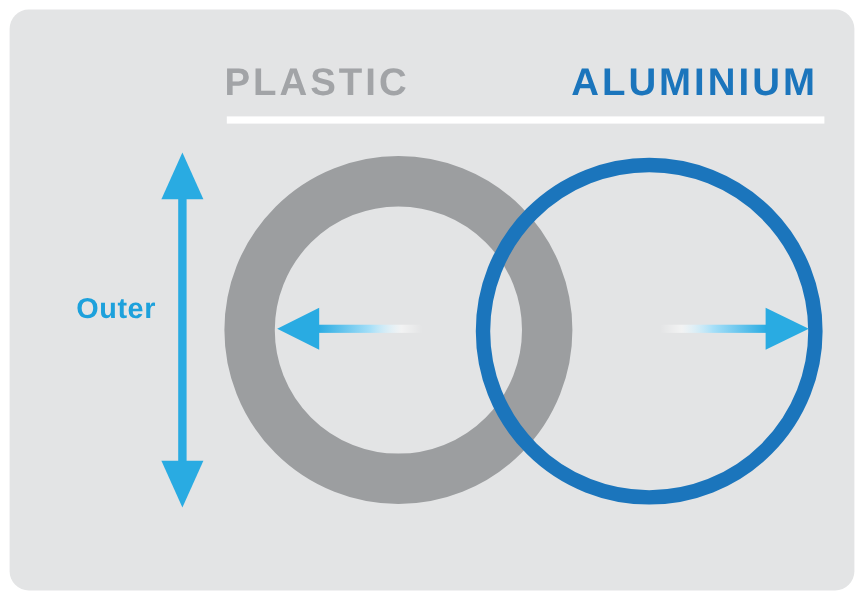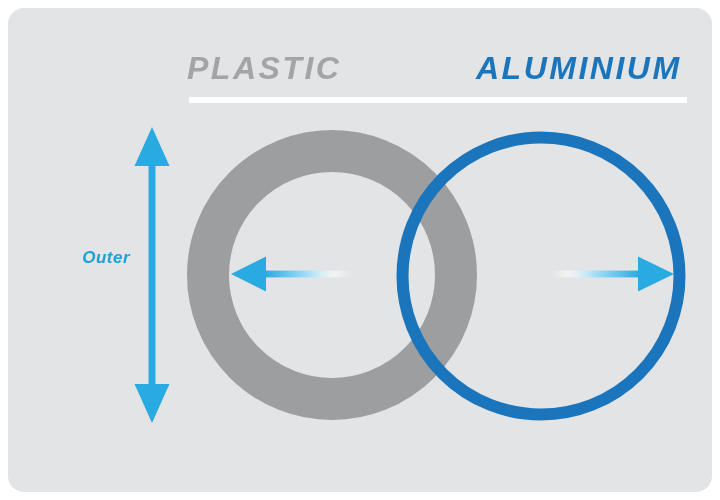--- a/index.html
+++ b/index.html
@@ -9,21 +9,20 @@
     height: 500px;
     background: #FFFFFF;
     font-family: "Liberation Sans", sans-serif;
     overflow: hidden;
   }
   .stage {
     position: relative;
     width: 720px;
     height: 500px;
     background: #FFFFFF;
-    font-style: italic;
   }
   .panel {
     position: absolute;
     left: 8px;
     top: 8px;
     width: 704px;
     height: 484px;
     border-radius: 16px;
     background: #E3E4E5;
   }
@@ -52,21 +51,21 @@
     width: 498px;
     height: 6px;
     background: #FFFFFF;
   }
   .outer-diameter-label {
     position: absolute;
     left: 10px;
     top: 246px;
     width: 120px;
     text-align: right;
-    font-size: 17px;
+    font-size: 24px;
     font-weight: bold;
     line-height: 24px;
     letter-spacing: 0.5px;
     color: #1DA1DC;
   }
   .outer-diameter-label span { display: block; }
 </style>
 </head>
 <body>
 

